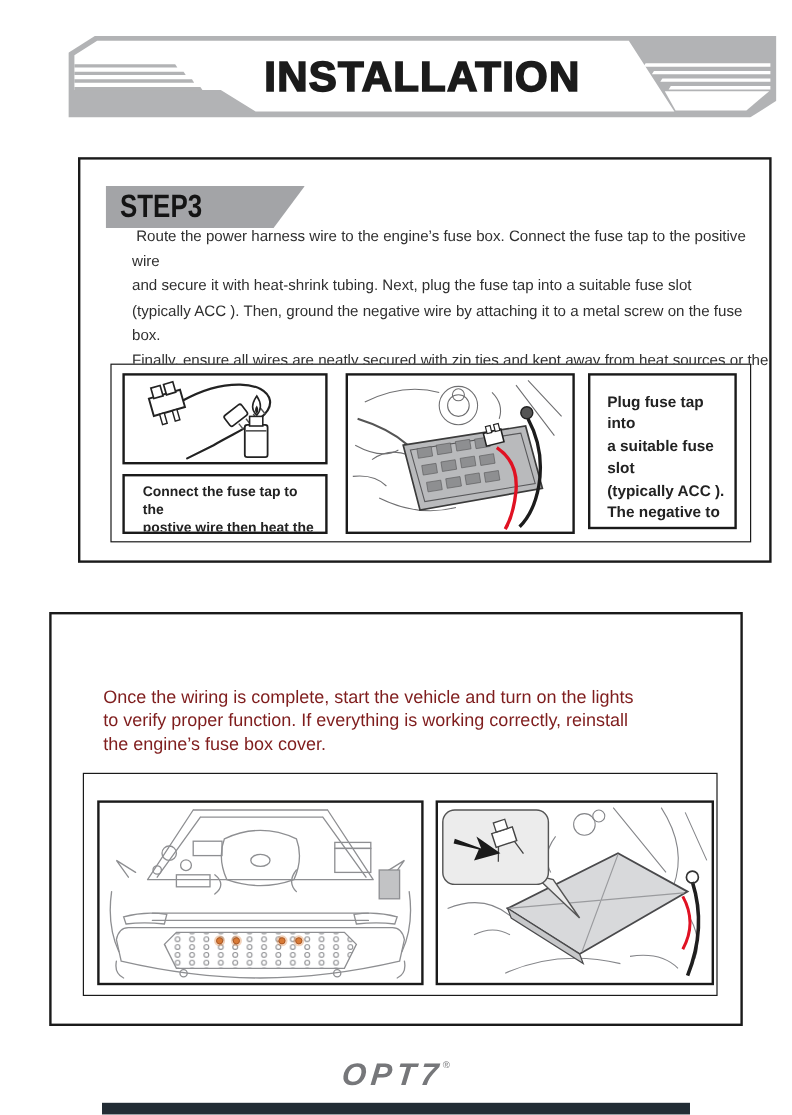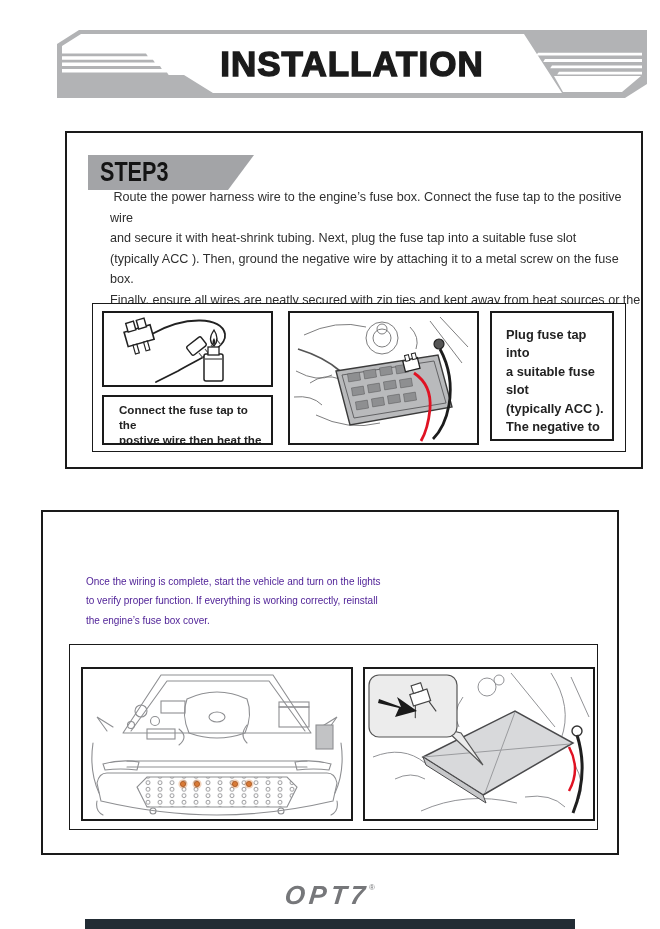--- a/index.html
+++ b/index.html
@@ -15,21 +15,21 @@
   .stepbox.s4{top:510px;height:345px;}
 
   .steplabel{position:absolute;left:21px;top:22px;width:166px;height:35px;background:#a3a4a7;
              clip-path:polygon(0 0,100% 0,calc(100% - 26px) 100%,0 100%);
              display:flex;align-items:center;}
   .steplabel span{display:inline-block;font-weight:bold;font-size:27px;color:#141414;
              transform:scaleX(.8);transform-origin:left center;margin-left:12px;letter-spacing:0px;}
 
   .bodytext{position:absolute;white-space:pre-wrap;color:#2f2f2f;}
   .s3 .bodytext{left:43px;top:54px;width:535px;font-size:12.6px;line-height:20.6px;}
-  .s4 .bodytext{left:43px;top:60px;width:500px;font-size:10px;line-height:19.3px;color:#4c1d95;}
+  .s4 .bodytext{left:43px;top:60px;width:500px;font-size:15px;line-height:19.3px;color:#7f1d1d;}
 
   .figwrap{position:absolute;border:1.5px solid #1a1a1a;box-sizing:border-box;background:#fff;}
   .s3 .figwrap{left:25px;top:170px;width:534px;height:149px;}
   .s4 .figwrap{left:26px;top:132px;width:529px;height:186px;}
 
   .innerbox{position:absolute;border:2px solid #1a1a1a;box-sizing:border-box;background:#fff;overflow:hidden;}
   .boxA{left:9px;top:7px;width:171px;height:76px;}
   .boxB{left:9px;top:91px;width:171px;height:50px;}
   .boxC{left:195px;top:7px;width:191px;height:134px;}
   .boxD{left:397px;top:7px;width:124px;height:130px;}

